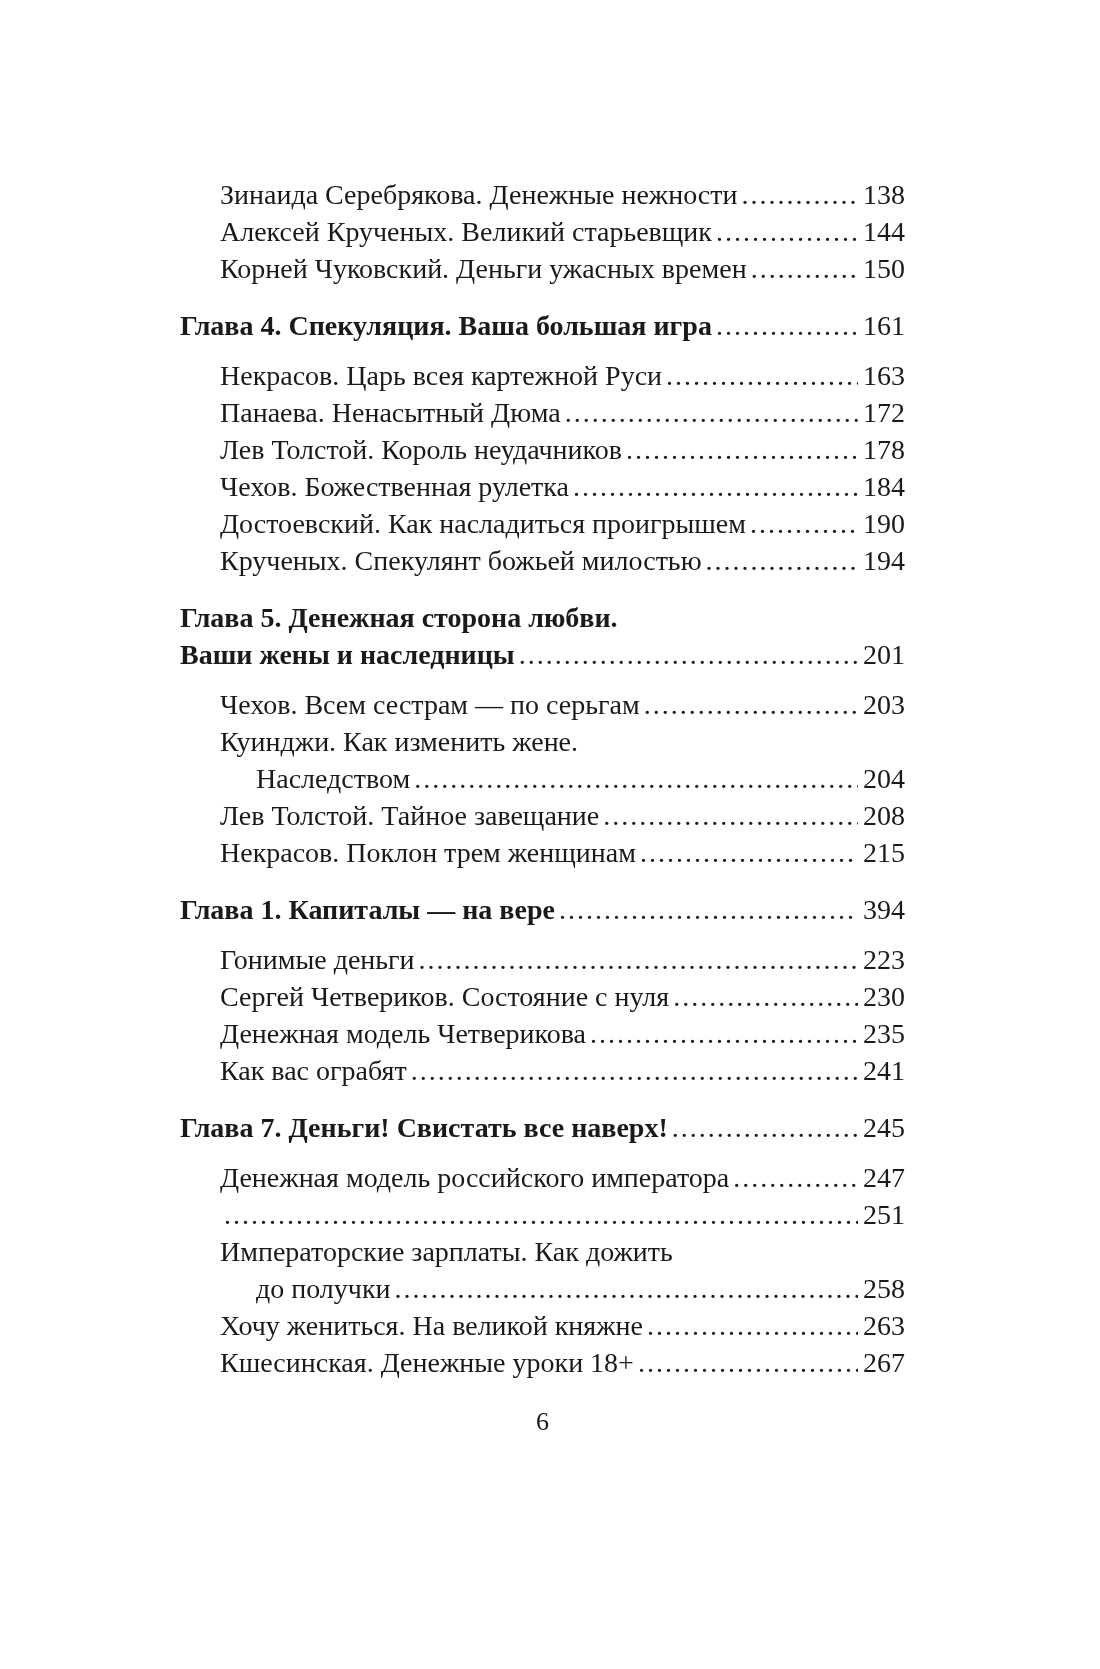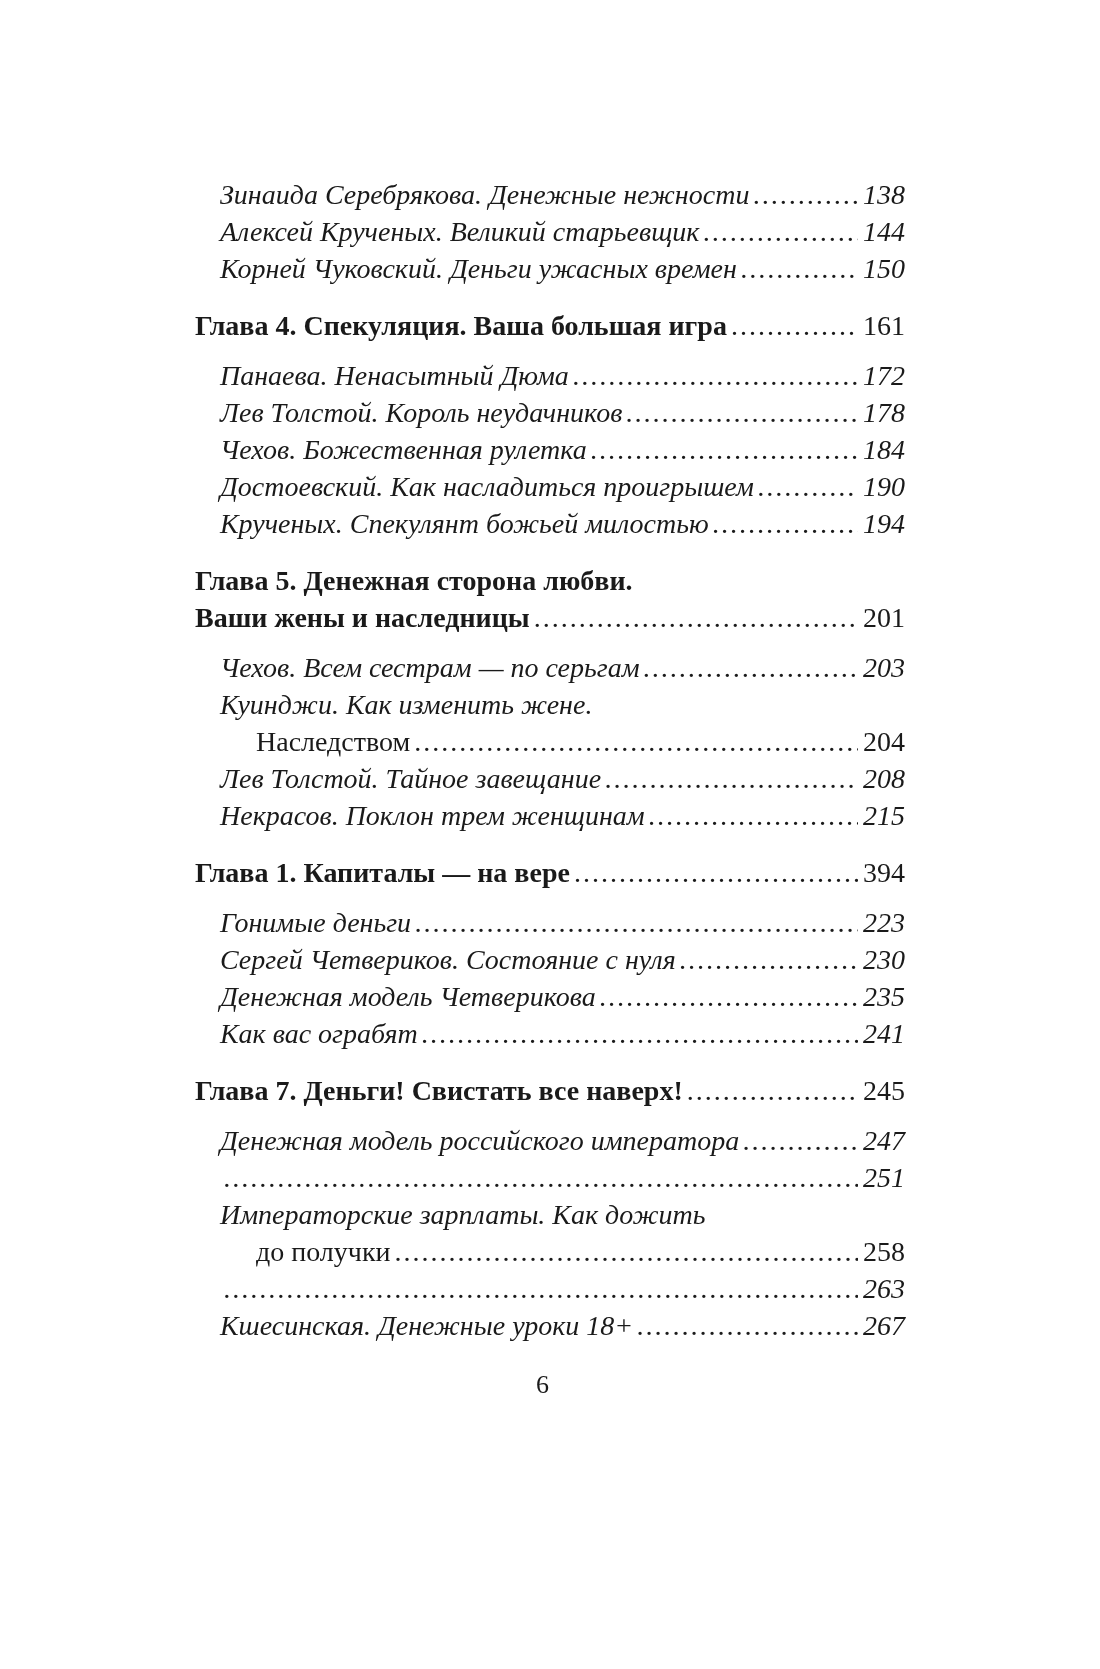--- a/index.html
+++ b/index.html
@@ -21,22 +21,22 @@
     padding: 176px 195px 0 180px;
   }
   .toc-item { margin: 0; }
   .toc-item.chapter { margin-top: 20px; margin-bottom: 13px; font-weight: 700; }
   .toc-line {
     display: flex;
     align-items: baseline;
     font-size: 28px;
     line-height: 37px;
   }
-  .indent-chapter { padding-left: 0; margin-left: 15px; }
-  .indent-entry   { padding-left: 40px; font-style: italic; }
+  .indent-chapter { padding-left: 0; }
+  .indent-entry   { padding-left: 40px; }
   .indent-cont    { padding-left: 76px; font-family: Liberation Serif, serif; }
   .toc-text { white-space: nowrap; }
   .toc-dots {
     flex: 1 1 auto;
     overflow: hidden;
     white-space: nowrap;
     margin: 0 3px 0 4px;
     min-width: 14px;
     font-weight: 400;
   }
@@ -85,20 +85,27 @@
       </div>
       <div class="toc-item chapter">
         <div class="toc-line indent-chapter">
           <span class="toc-text">Глава 4. Спекуляция. Ваша большая игра</span>
           <span class="toc-dots"></span>
           <span class="toc-page">161</span>
         </div>
       </div>
       <div class="toc-item entry">
         <div class="toc-line indent-entry">
+          <span class="toc-text">Некрасов. Царь всея картежной Руси</span>
+          <span class="toc-dots"></span>
+          <span class="toc-page">163</span>
+        </div>
+      </div>
+      <div class="toc-item entry">
+        <div class="toc-line indent-entry">
           <span class="toc-text">Панаева. Ненасытный Дюма</span>
           <span class="toc-dots"></span>
           <span class="toc-page">172</span>
         </div>
       </div>
       <div class="toc-item entry">
         <div class="toc-line indent-entry">
           <span class="toc-text">Лев Толстой. Король неудачников</span>
           <span class="toc-dots"></span>
           <span class="toc-page">178</span>
@@ -226,20 +233,21 @@
           <span class="toc-text">Императорские зарплаты. Как дожить</span>
         </div>
         <div class="toc-line indent-cont">
           <span class="toc-text">до получки</span>
           <span class="toc-dots"></span>
           <span class="toc-page">258</span>
         </div>
       </div>
       <div class="toc-item entry">
         <div class="toc-line indent-entry">
+          <span class="toc-text">Хочу жениться. На великой княжне</span>
           <span class="toc-dots"></span>
           <span class="toc-page">263</span>
         </div>
       </div>
       <div class="toc-item entry">
         <div class="toc-line indent-entry">
           <span class="toc-text">Кшесинская. Денежные уроки 18+</span>
           <span class="toc-dots"></span>
           <span class="toc-page">267</span>
         </div>

